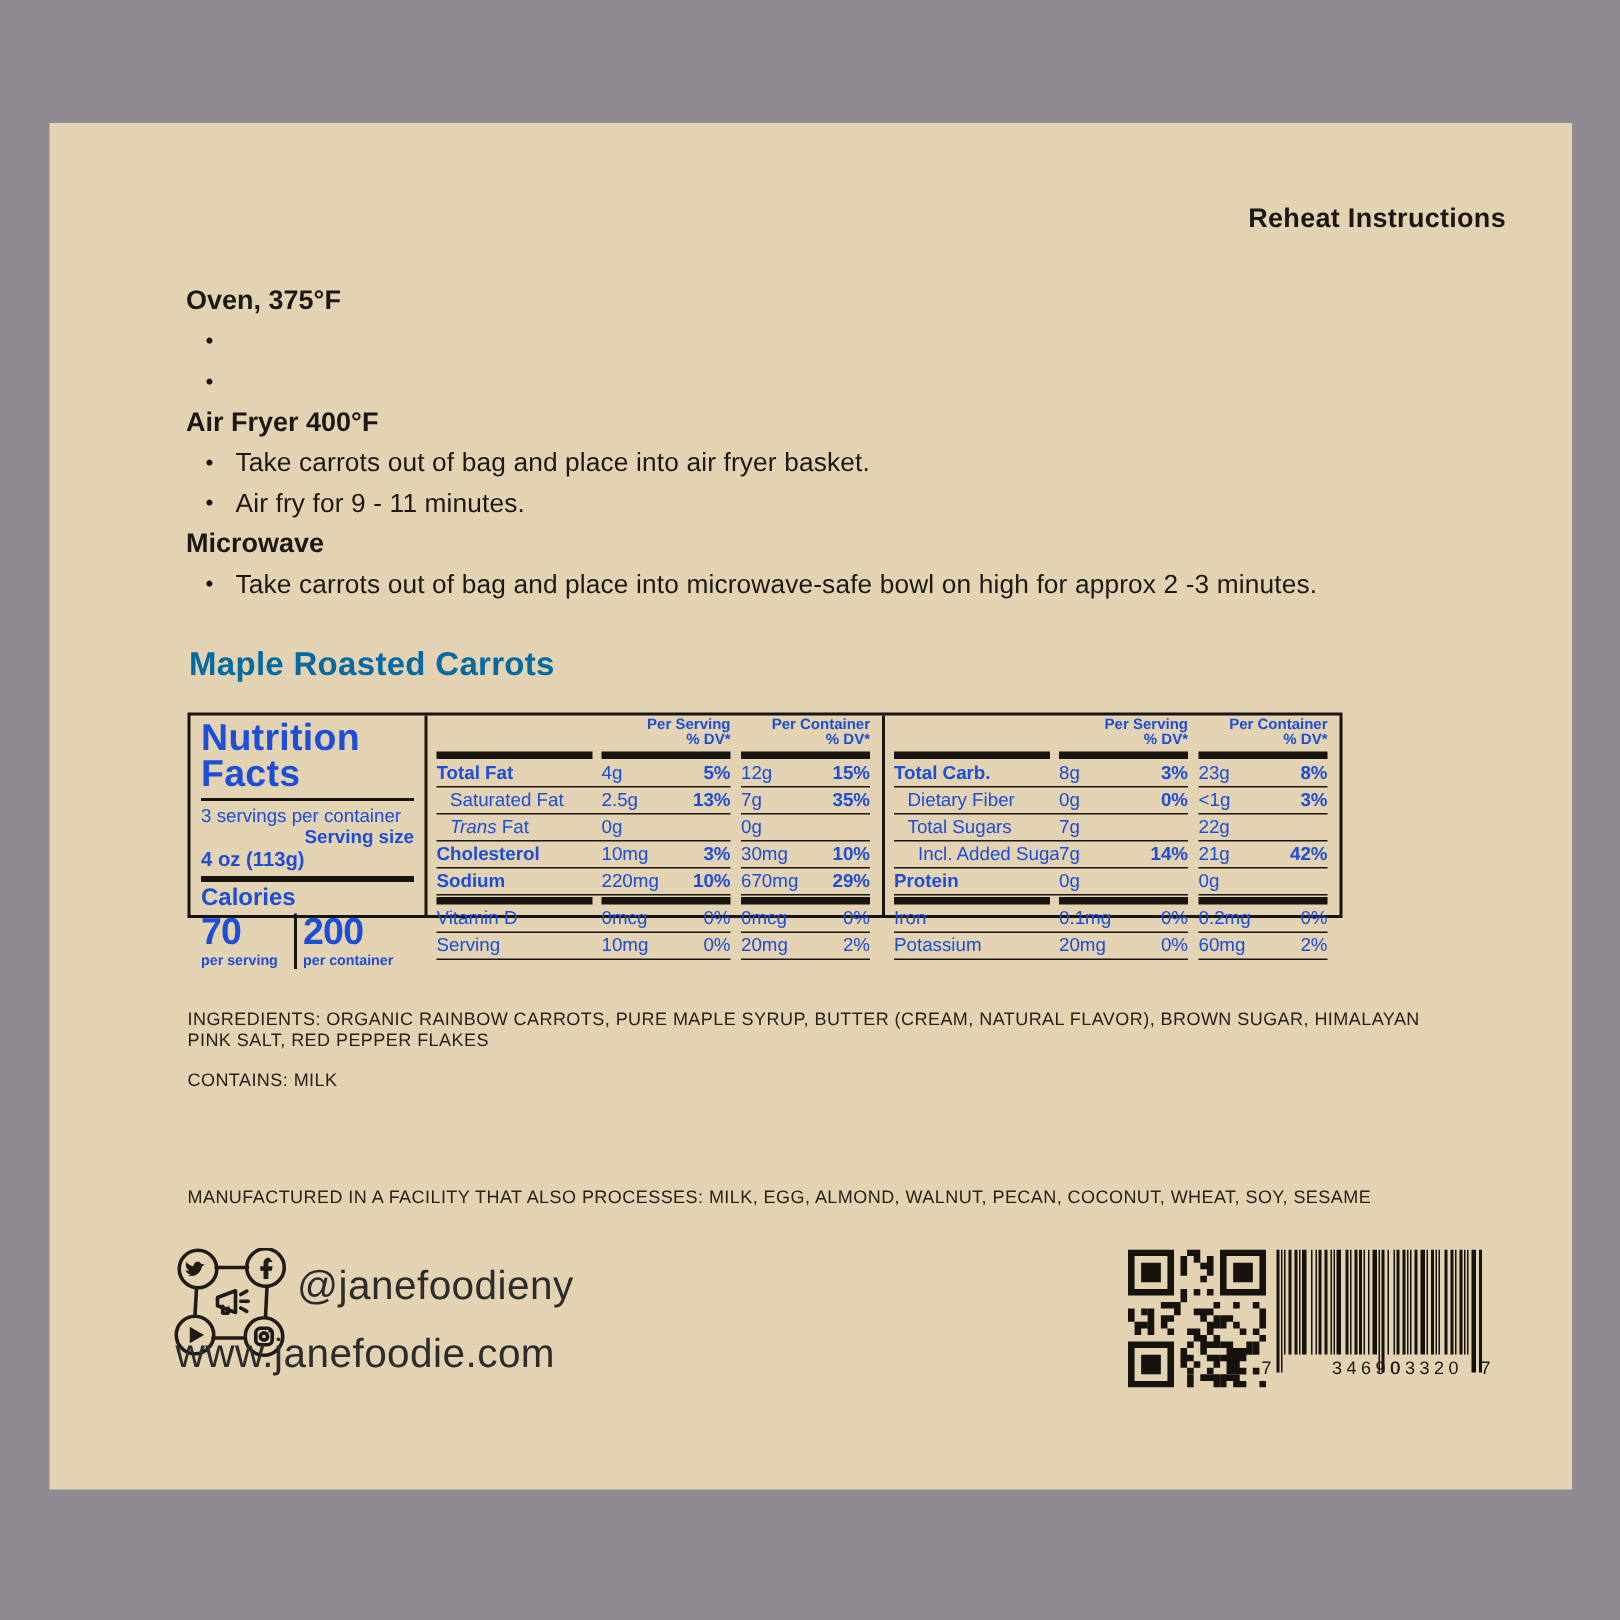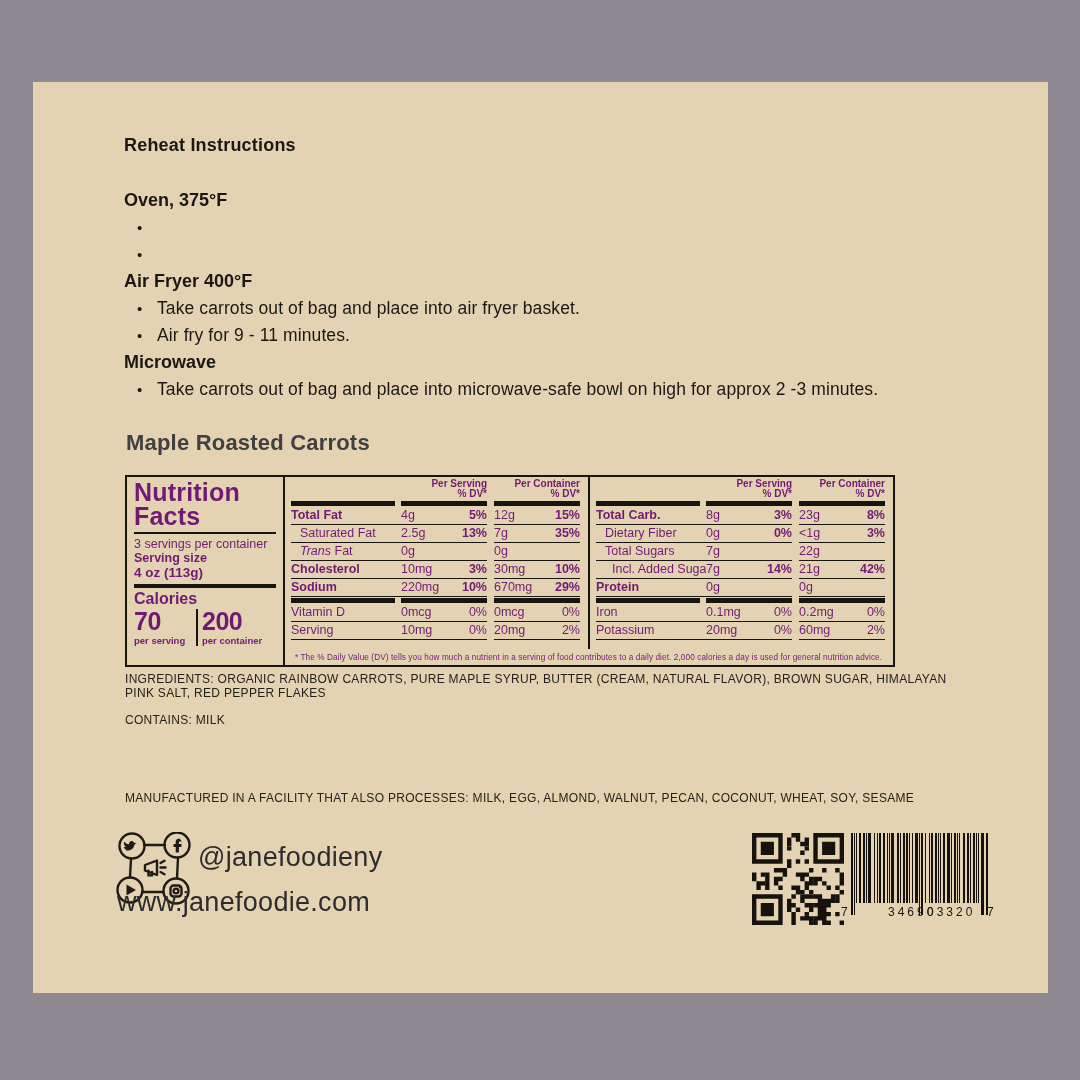--- a/index.html
+++ b/index.html
@@ -11,40 +11,40 @@
     color: #1b1813;
   }
   .card {
     position: absolute; left: 33px; top: 82px;
     width: 1015px; height: 911px;
     background: #e4d3b3;
   }
 
   
   .reheat { position: absolute; left: 91px; top: 53px; width: 880px; }
-  .rh-title { font-size: 18px; font-weight: bold; margin-bottom: 31px; letter-spacing: .2px; }
+  .rh-title { font-size: 18px; font-weight: bold; margin-bottom: 31px; letter-spacing: .2px; text-align: right; }
   .rh-head { font-size: 18px; font-weight: bold; height: 27px; line-height: 27px; }
   .rh-bullet { display: flex; height: 27px; line-height: 27px; font-size: 17.5px; }
   .rh-dot { width: 20px; margin-left: 13px; font-size: 15px; }
   .rh-text { letter-spacing: .1px; }
 
   
-  .prod-title { position: absolute; left: 93px; top: 348px; font-size: 22px; font-weight: bold; letter-spacing: .2px; color: #404040; }
+  .prod-title { position: absolute; left: 93px; top: 348px; font-size: 22px; font-weight: bold; letter-spacing: .2px; color: #0369a1; }
 
   
   .nfp {
-    position: absolute; left: 92px; top: 393px; width: 770px; height: 192px;
-    border: 2px solid #181410; display: flex; font-size: 12.5px; color: #701a75;
+    position: absolute; left: 92px; top: 393px; width: 770px; height: 137px;
+    border: 2px solid #181410; display: flex; font-size: 12.5px; color: #1d4ed8;
   }
   .nfp-left { width: 158px; border-right: 2px solid #181410; padding: 3px 7px 0 7px; flex: none; }
   .nf-title { font-size: 25px; font-weight: bold; line-height: 24px; letter-spacing: .2px; }
   .rule-thin { height: 2px; background: #181410; margin: 4px 0 3px 0; }
   .rule-mid  { height: 4px; background: #181410; margin: 4px 0 2px 0; }
   .nf-serv { font-size: 12.5px; line-height: 14px; }
-  .nf-ss-label { font-size: 12.5px; font-weight: bold; line-height: 14px; }
+  .nf-ss-label { font-size: 12.5px; font-weight: bold; line-height: 14px; text-align: right; }
   .nf-ss-value { font-size: 13.5px; font-weight: bold; line-height: 15px; }
   .nf-cal-label { font-size: 16px; font-weight: bold; line-height: 17px; }
   .nf-cal-row { display: flex; align-items: stretch; }
   .nf-cal-col1 { width: 62px; }
   .nf-cal-sep { width: 2px; background: #181410; margin: 2px 4px 0 0; }
   .nf-cal-num { font-size: 25px; font-weight: bold; line-height: 28px; letter-spacing: -.5px; }
   .nf-cal-cap { font-size: 9.5px; font-weight: bold; line-height: 11px; white-space: nowrap; }
 
   .nfp-right { flex: 1; display: flex; flex-direction: column; min-width: 0; }
   .nf-tables { flex: 1; display: flex; min-height: 0; }
@@ -342,21 +342,20 @@
                   <div class="nt-dv">0%</div>
                 </div>
                 <div class="nt-g2">
                   <div class="nt-amt">60mg</div>
                   <div class="nt-dv">2%</div>
                 </div>
               </div>
             </div>
         </div>
       </div>
-      <div class="nf-footnote">* The % Daily Value (DV) tells you how much a nutrient in a serving of food contributes to a daily diet. 2,000 calories a day is used for general nutrition advice.</div>
     </div>
   </div>
 
   <div class="detail ingredients">INGREDIENTS: ORGANIC RAINBOW CARROTS, PURE MAPLE SYRUP, BUTTER (CREAM, NATURAL FLAVOR), BROWN SUGAR, HIMALAYAN PINK SALT, RED PEPPER FLAKES</div>
   <div class="detail contains">CONTAINS: MILK</div>
   <div class="detail facility">MANUFACTURED IN A FACILITY THAT ALSO PROCESSES: MILK, EGG, ALMOND, WALNUT, PECAN, COCONUT, WHEAT, SOY, SESAME</div>
 
   <div class="social-cluster">
     <svg width="84" height="76" viewBox="0 0 84 76" fill="none" stroke="#1f1b15" stroke-width="2.4" stroke-linecap="round" stroke-linejoin="round">
 

